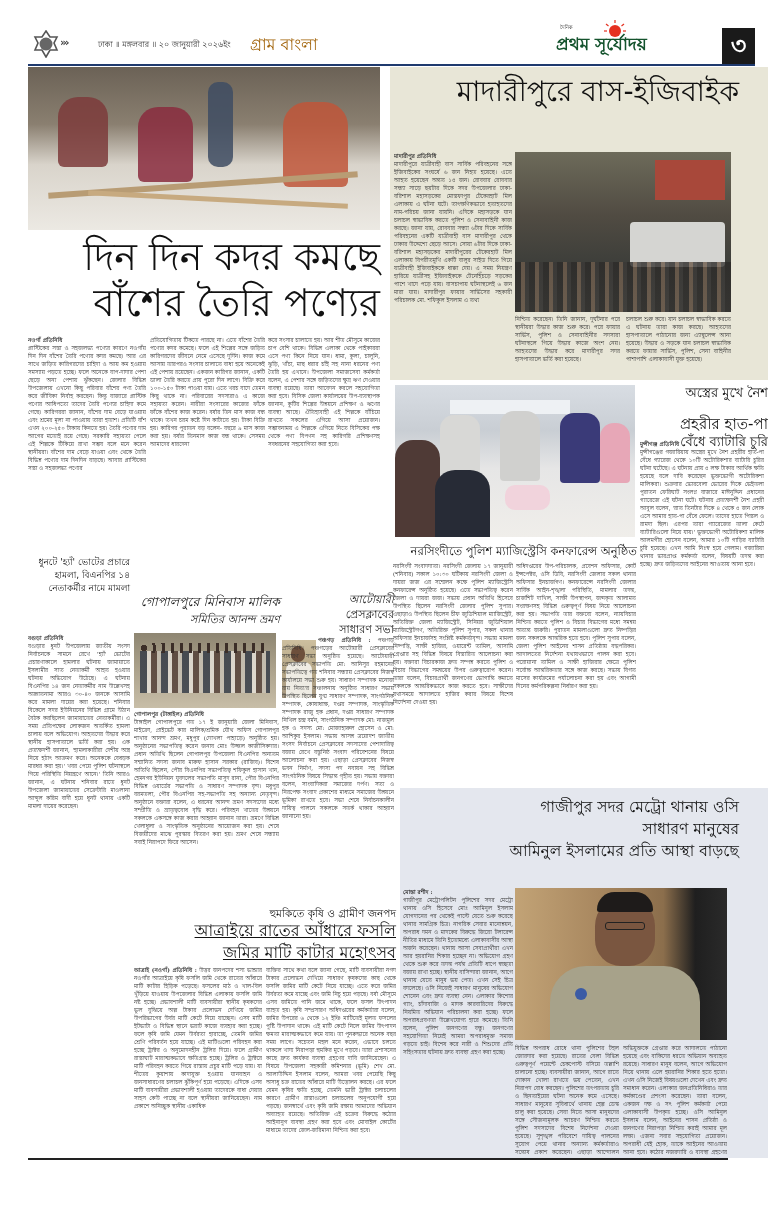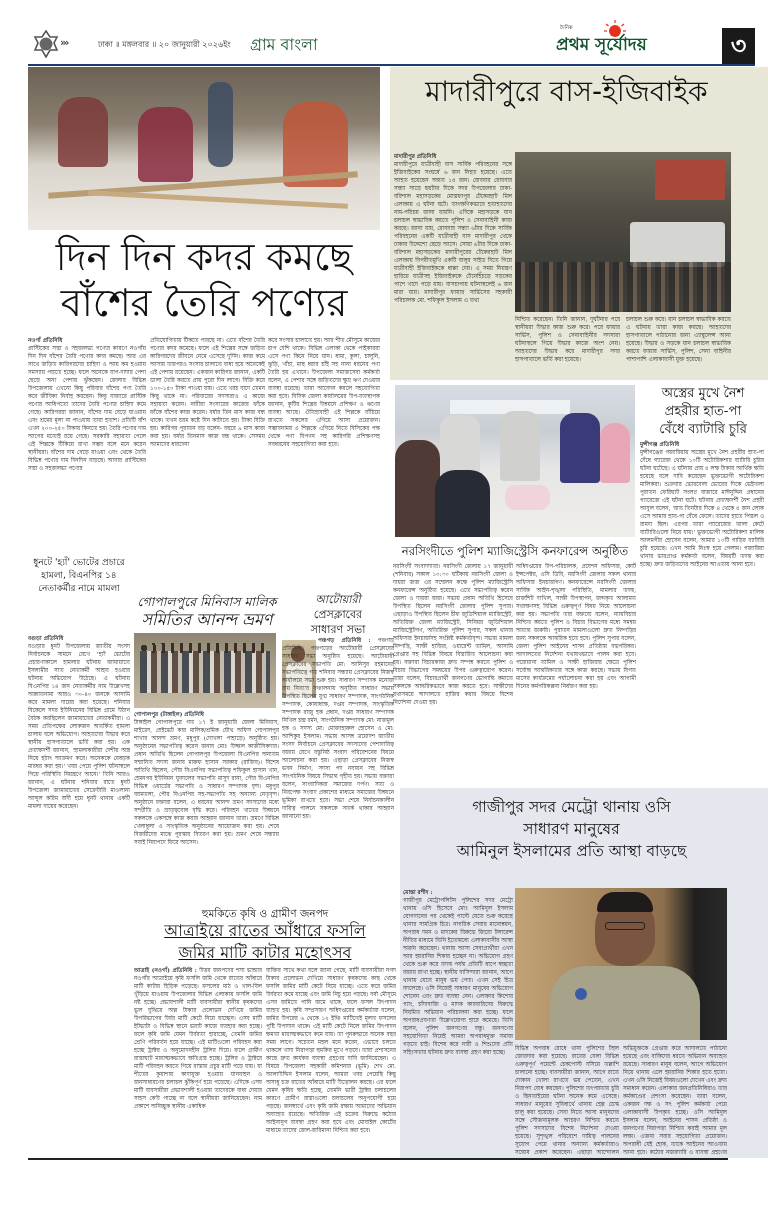--- a/index.html
+++ b/index.html
@@ -1,34 +1,34 @@
 <!DOCTYPE html>
 <html><head>
 <meta charset="utf-8">
 <style>
   * { box-sizing: border-box; margin: 0; padding: 0; }
   body { width: 768px; height: 1207px; background: #ffffff; font-family: "DejaVu Sans", sans-serif; color: #1a1a1a; position: relative; overflow: hidden; }
   .abs { position: absolute; }
   .body-text { font-family: "DejaVu Serif", serif; font-size: 5.6px; line-height: 8px; color: #333; text-align: justify; overflow: hidden; }
   .byline { font-weight: bold; display: block; }
-  .headline { font-family: "DejaVu Sans", sans-serif; color: #111; text-align: center; line-height: 1.1; }
+  .headline { font-family: "DejaVu Sans", sans-serif; color: #111; text-align: right; line-height: 1.1; }
   .photo { overflow: hidden; }
   .rule { position: absolute; background: #222; }
 </style>
 </head>
 <body>
 
 <div class="abs" style="left:0;top:0;width:768px;height:66px;">
   <svg class="abs" style="left:32px;top:30px;" width="28" height="28" viewBox="0 0 28 28">
     <polygon points="14,1 18,7 25,7 22,13 25,20 18,20 14,27 10,20 3,20 6,13 3,7 10,7" fill="none" stroke="#555" stroke-width="1.6"></polygon>
     <circle cx="14" cy="14" r="6.5" fill="#666"></circle>
   </svg>
   <div class="abs" style="left:60px;top:36px;font-size:11px;color:#444;font-weight:bold;letter-spacing:-2px;">›››</div>
   <div class="abs" style="left:98px;top:38px;font-size:8px;color:#333;font-family:'DejaVu Sans',sans-serif;">ঢাকা ॥ মঙ্গলবার ॥ ২০ জানুয়ারী ২০২৬ইং</div>
-  <div class="abs" style="left:250px;top:32px;font-size:16px;color:#14532d;">গ্রাম বাংলা</div>
+  <div class="abs" style="left:250px;top:32px;font-size:16px;color:#a16207;">গ্রাম বাংলা</div>
   <div class="abs" style="left:560px;top:24px;font-size:5px;color:#222;">দৈনিক</div>
   <svg class="abs" style="left:604px;top:20px;" width="22" height="20" viewBox="0 0 22 20">
     <circle cx="11" cy="11" r="6" fill="#e53020"></circle>
     <g stroke="#e53020" stroke-width="1.2">
       <line x1="11" y1="0" x2="11" y2="3"></line>
         <line x1="2" y1="4" x2="4.5" y2="6"></line>
         <line x1="20" y1="4" x2="17.5" y2="6"></line>
       <line x1="0" y1="11" x2="3" y2="11"></line>
         <line x1="22" y1="11" x2="19" y2="11"></line>
     </g>
@@ -82,21 +82,21 @@
   <div class="abs" style="left:105px;top:26px;width:40px;height:70px;background:#d0d0ce;border-radius:14px 14px 4px 4px;"></div>
   <div class="abs" style="left:165px;top:28px;width:40px;height:70px;background:#3a3a78;border-radius:14px 14px 4px 4px;"></div>
   <div class="abs" style="left:205px;top:38px;width:30px;height:60px;background:#e7a7b7;border-radius:14px 14px 4px 4px;"></div>
   <div class="abs" style="left:0;top:55px;width:45px;height:97px;background:#4f3a36;border-radius:18px 18px 0 0;"></div>
   <div class="abs" style="left:40px;top:85px;width:55px;height:67px;background:#272b36;border-radius:20px 20px 0 0;"></div>
   <div class="abs" style="left:110px;top:100px;width:45px;height:25px;background:#f1d3dc;border-radius:10px;"></div>
 </div>
 
 <div class="abs headline" style="left:638px;top:384px;width:130px;">
   <div style="font-size:13px;line-height:18px;">অস্ত্রের মুখে নৈশ</div>
-  <div style="font-size:13px;line-height:18px;">প্রহরীর হাত-পা</div>
+  <div style="font-size:15px;line-height:18px;margin-top:13px;">প্রহরীর হাত-পা</div>
   <div style="font-size:13px;line-height:18px;">বেঁধে ব্যাটারি চুরি</div>
 </div>
 <div class="abs body-text" style="left:640px;top:440px;width:124px;height:310px;">
   <span class="byline">মুন্সীগঞ্জ প্রতিনিধি</span>
   <span>মুন্সীগঞ্জের গজারিয়ায় অস্ত্রের মুখে নৈশ প্রহরীর হাত-পা বেঁধে গ্যারেজ থেকে ১০টি অটোরিকশার ব্যাটারি চুরির ঘটনা ঘটেছে। এ ঘটনায় প্রায় ৫ লক্ষ টাকার আর্থিক ক্ষতি হয়েছে বলে দাবি করেছেন ভুক্তভোগী অটোরিকশা মালিকরা। শুক্রবার ভোরবেলা ভোরের দিকে ভেইতলা পুরাতন ফেরিঘাট সংলগ্ন বাজারে মাঈনুদ্দিন প্রধানের গ্যারেজে এই ঘটনা ঘটে। ঘটনার প্রত্যক্ষদর্শী নৈশ প্রহরী আবুল বলেন, 'রাত তিনটার দিকে ৪ থেকে ৫ জন লোক এসে আমার হাত-পা বেঁধে ফেলে। তাদের হাতে পিস্তল ও রামদা ছিল। এরপর তারা গ্যারেজের তালা কেটে ব্যাটারিগুলো নিয়ে যায়।' ভুক্তভোগী অটোরিকশা মালিক আলমগীর হোসেন বলেন, আমার ১০টি গাড়ির ব্যাটারি চুরি হয়েছে। এখন আমি নিঃস্ব হয়ে গেলাম। গজারিয়া থানার ভারপ্রাপ্ত কর্মকর্তা বলেন, বিষয়টি তদন্ত করা হচ্ছে। দ্রুত জড়িতদের আইনের আওতায় আনা হবে।</span>
 </div>
 
 <div class="abs headline" style="left:393px;top:542px;width:244px;font-size:11.5px;line-height:18px;">নরসিংদীতে পুলিশ ম্যাজিস্ট্রেসি কনফারেন্স অনুষ্ঠিত</div>
 <div class="abs body-text" style="left:393px;top:562px;width:120px;height:188px;">
   <span>নরসিংদী সংবাদদাতা। নরসিংদী জেলায় ১৭ জানুয়ারী (শনিবার) সকাল ১০:৩০ ঘটিকায় নরসিংদী জেলা ও দায়রা জজ এর সম্মেলন কক্ষে পুলিশ ম্যাজিস্ট্রেসি কনফারেন্স অনুষ্ঠিত হয়েছে। এতে সভাপতিত্ব করেন জেলা ও দায়রা জজ। সভায় প্রধান অতিথি হিসেবে উপস্থিত ছিলেন নরসিংদী জেলার পুলিশ সুপার। এছাড়াও উপস্থিত ছিলেন চীফ জুডিশিয়াল ম্যাজিস্ট্রেট, অতিরিক্ত জেলা ম্যাজিস্ট্রেট, সিনিয়র জুডিশিয়াল ম্যাজিস্ট্রেটগণ, অতিরিক্ত পুলিশ সুপার, সকল থানার অফিসার ইনচার্জসহ সংশ্লিষ্ট কর্মকর্তাবৃন্দ। সভায় মামলা নিষ্পত্তি, সাক্ষী হাজির, ওয়ারেন্ট তামিল, আসামি গ্রেপ্তার সহ বিভিন্ন বিষয়ে বিস্তারিত আলোচনা করা হয়। বক্তারা বিচারকাজ দ্রুত সম্পন্ন করতে পুলিশ ও বিচার বিভাগের সমন্বয়ের উপর গুরুত্বারোপ করেন। তারা বলেন, বিচারপ্রার্থী জনগণের ভোগান্তি কমাতে সকলকে আন্তরিকভাবে কাজ করতে হবে। সাক্ষীদের যথাসময়ে আদালতে হাজির করার বিষয়ে বিশেষ নির্দেশনা দেওয়া হয়।</span>
@@ -108,21 +108,21 @@
   <div style="font-size:9px;line-height:13px;">হামলা, বিএনপির ১৪</div>
   <div style="font-size:9px;line-height:13px;">নেতাকর্মীর নামে মামলা</div>
 </div>
 <div class="abs body-text" style="left:28px;top:634px;width:102px;height:466px;">
   <span class="byline">বগুড়া প্রতিনিধি</span>
   <span>বগুড়ার ধুনট উপজেলায় জাতীয় সংসদ নির্বাচনকে সামনে রেখে 'হ্যাঁ' ভোটের প্রচারণাকালে হামলার ঘটনায় জামায়াতে ইসলামীর সাত নেতাকর্মী আহত হওয়ার ঘটনায় অভিযোগ উঠেছে। এ ঘটনায় বিএনপির ১৪ জন নেতাকর্মীর নাম উল্লেখসহ অজ্ঞাতনামা আরও ৩০-৪০ জনকে আসামি করে মামলা দায়ের করা হয়েছে। শনিবার বিকেলে সদর ইউনিয়নের বিভিন্ন গ্রামে উঠান বৈঠক করছিলেন জামায়াতের নেতাকর্মীরা। এ সময় প্রতিপক্ষের লোকজন অতর্কিত হামলা চালায় বলে অভিযোগ। আহতদের উদ্ধার করে স্থানীয় হাসপাতালে ভর্তি করা হয়। এক প্রত্যক্ষদর্শী জানান, 'হামলাকারীরা দেশীয় অস্ত্র নিয়ে হঠাৎ আক্রমণ করে। অনেককে বেধড়ক মারধর করা হয়।' খবর পেয়ে পুলিশ ঘটনাস্থলে গিয়ে পরিস্থিতি নিয়ন্ত্রণে আনে।' তিনি আরও জানান, এ ঘটনায় শনিবার রাতে ধুনট উপজেলা জামায়াতের সেক্রেটারি মাওলানা আব্দুল করিম বাদী হয়ে ধুনট থানায় একটি মামলা দায়ের করেছেন।</span>
 </div>
 
 <div class="abs headline" style="left:134px;top:593px;width:146px;font-style:italic;">
   <div style="font-size:12.5px;line-height:18px;">গোপালপুরে মিনিবাস মালিক</div>
-  <div style="font-size:16px;line-height:18px;">সমিতির আনন্দ ভ্রমণ</div>
+  <div style="font-size:11px;line-height:18px;">সমিতির আনন্দ ভ্রমণ</div>
 </div>
 <div class="abs photo" style="left:134px;top:633px;width:142px;height:75px;background:linear-gradient(180deg,#8e8672 0%,#aaa08a 45%,#c8bea8 100%);">
   <div class="abs" style="left:6px;top:18px;width:130px;height:42px;background:repeating-linear-gradient(90deg,#2f3744 0 7px,#e8e4dc 7px 11px,#4e3a32 11px 17px,#c9c3b7 17px 21px);opacity:.8;"></div>
   <div class="abs" style="left:6px;top:10px;width:130px;height:10px;background:repeating-radial-gradient(circle at 4px 5px,#3b2e28 0 3px,transparent 3px 9px);"></div>
 </div>
 <div class="abs body-text" style="left:134px;top:710px;width:145px;height:185px;">
   <span class="byline">গোপালপুর (টাঙ্গাইল) প্রতিনিধি</span>
   <span>টাঙ্গাইল গোপালপুরে গত ১৭ ই জানুয়ারি জেলা মিনিবাস, মাইক্রো, প্রাইভেট কার মালিক/শ্রমিক যৌথ অফিস গোপালপুর শাখার আনন্দ ভ্রমণ, মধুপুর (দোখলা পাহাড়ে) অনুষ্ঠিত হয়। অনুষ্ঠানের সভাপতিত্ব করেন জনাব মোঃ উজ্জল কাজীসিকদার। প্রধান অতিথি ছিলেন গোপালপুর উপজেলা বিএনপির অন্যতম সম্মানিত সদস্য জনাব মারুফ হাসান সরকার (রাজিব)। বিশেষ অতিথি ছিলেন, পৌর বিএনপির সভাপতিত্ব শফিকুল হাসান খান, হেমনগর ইউনিয়ন যুবদলের সভাপতি মাসুদ রানা, পৌর বিএনপির বিভিন্ন ওয়ার্ডের সভাপতি ও সাধারণ সম্পাদক বৃন্দ। মধুপুর বরমতলা, পৌর বিএনপির সহ-সভাপতি সহ অন্যান্য নেতৃবৃন্দ। অনুষ্ঠানে বক্তারা বলেন, এ ধরনের আনন্দ ভ্রমণ সদস্যদের মধ্যে সম্প্রীতি ও ভ্রাতৃত্ববোধ বৃদ্ধি করে। পরিবহন খাতের উন্নয়নে সকলকে একসঙ্গে কাজ করার আহ্বান জানান তারা। ভ্রমণে বিভিন্ন খেলাধুলা ও সাংস্কৃতিক অনুষ্ঠানের আয়োজন করা হয়। শেষে বিজয়ীদের মাঝে পুরস্কার বিতরণ করা হয়। ভ্রমণ শেষে সন্ধ্যায় সবাই নিরাপদে ফিরে আসেন।</span>
 </div>
 

